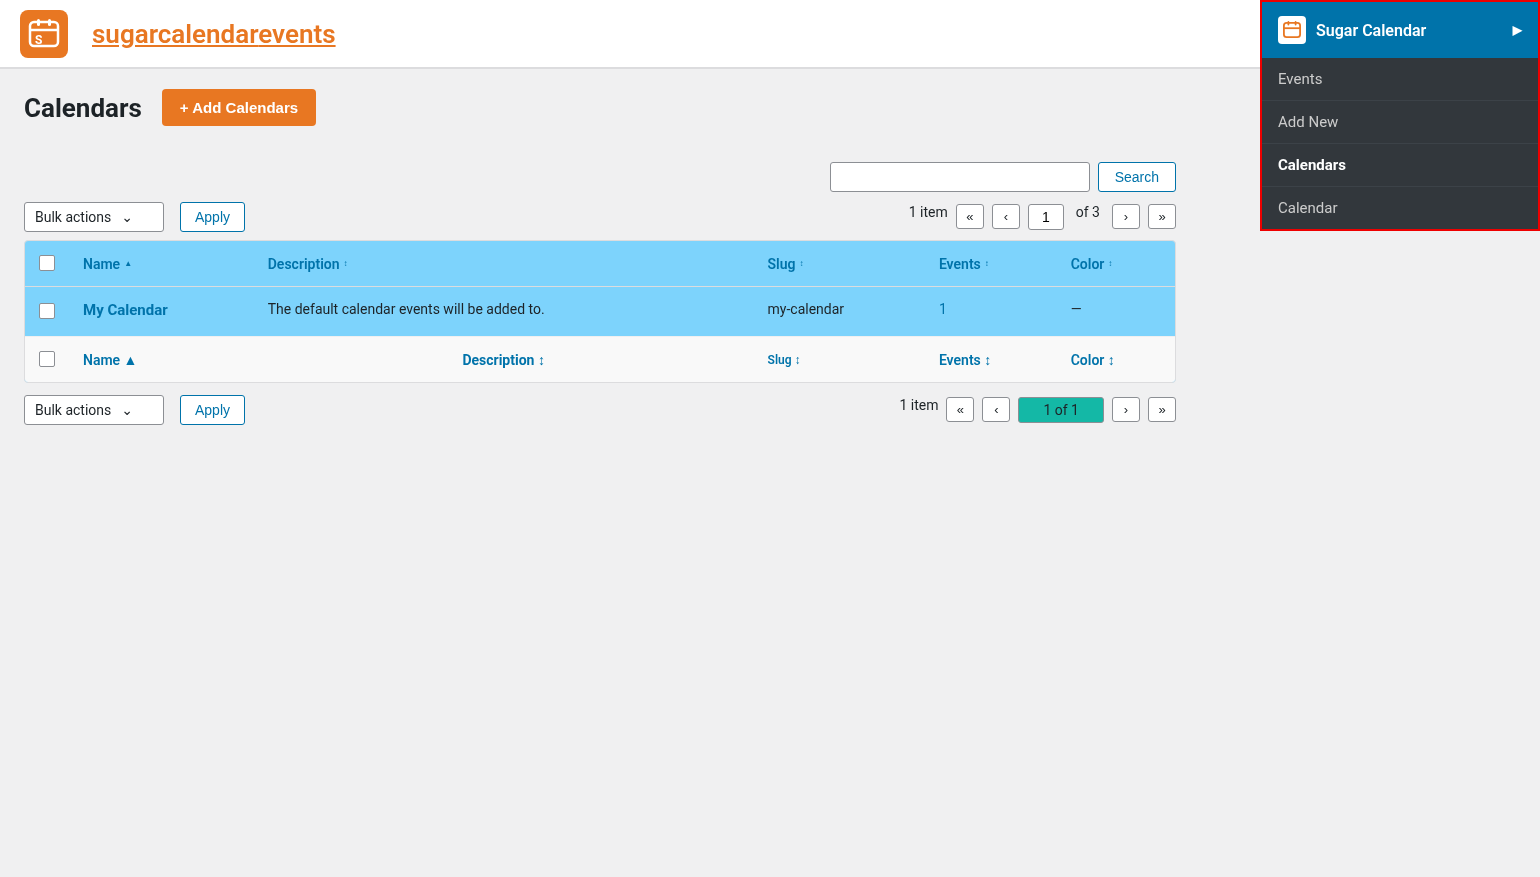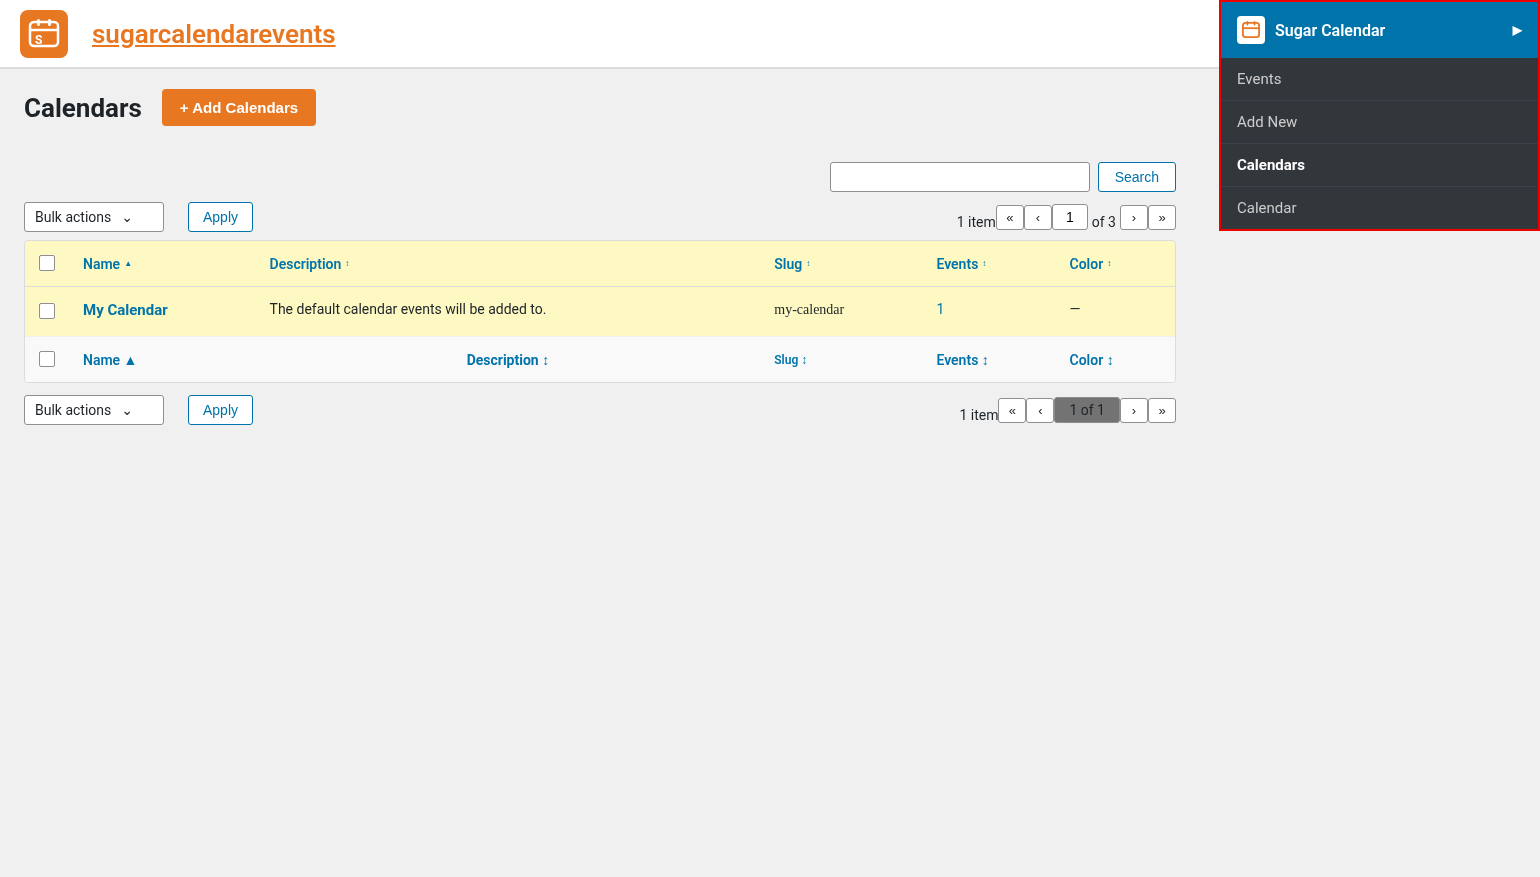--- a/index.html
+++ b/index.html
@@ -10,21 +10,21 @@
     .logo-area { display: flex; align-items: center; gap: 12px; }
     .logo-icon { width: 48px; height: 48px; background: #e87722; border-radius: 8px; display: flex; align-items: center; justify-content: center; }
     .logo-icon svg { width: 32px; height: 32px; }
     .logo-text { font-size: 26px; font-weight: 600; color: #1d2327; margin-left: 12px; }
     .logo-text span { color: #e87722; text-decoration: underline; }
 
     
     .nav-dropdown {
       position: absolute;
       top: 0; right: 0;
-      width: 321px;
+      width: 280px;
       background: #32373c;
       border: 2px solid #e00;
       z-index: 100;
     }
     .nav-dropdown-header {
       background: #0073aa;
       padding: 14px 16px;
       display: flex;
       align-items: center;
       gap: 10px;
@@ -61,22 +61,22 @@
       padding: 10px 18px;
       border-radius: 4px;
       font-size: 15px;
       font-weight: 600;
       cursor: pointer;
       display: flex; align-items: center; gap: 6px;
     }
 
     
     .toolbar { display: flex; align-items: center; justify-content: space-between; margin-bottom: 8px; }
-    .toolbar-left { display: flex; align-items: center; gap: 24px; }
-    .toolbar-right { display: flex; align-items: flex-end; }
+    .toolbar-left { display: flex; align-items: center; gap: 16px; }
+    .toolbar-right { display: flex; align-items: flex-start; gap: 8px; }
 
     .bulk-actions-select {
       border: 1px solid #8c8f94;
       border-radius: 3px;
       padding: 6px 10px;
       background: #fff;
       font-size: 14px;
       color: #1d2327;
       cursor: pointer;
       display: flex; align-items: center; gap: 6px;
@@ -128,33 +128,33 @@
       border-radius: 3px;
       background: #fff;
       color: #0073aa;
       padding: 6px 16px;
       font-size: 14px;
       cursor: pointer;
       font-weight: 400;
     }
 
     
-    .table-wrap { background: #fef9c3; border: 1px solid #dcdcde; border-radius: 4px; overflow: hidden; margin-bottom: 12px; }
+    .table-wrap { background: #7dd3fc; border: 1px solid #dcdcde; border-radius: 4px; overflow: hidden; margin-bottom: 12px; }
     table { width: 100%; border-collapse: collapse; }
     thead th { padding: 12px 14px; text-align: left; color: #0073aa; font-weight: 600; font-size: 14px; border-bottom: 1px solid #dcdcde; }
     thead th .col-sort { display: inline-flex; align-items: center; gap: 4px; cursor: pointer; }
     thead th .sort-icon { display: inline-flex; flex-direction: column; font-size: 8px; line-height: 1; gap: 0; }
     .th-checkbox { width: 32px; }
     tbody tr { border-bottom: 1px solid #f0f0f1; }
     tbody tr:last-child { border-bottom: none; }
     tbody td { padding: 14px 14px; vertical-align: top; font-size: 14px; color: #1d2327; }
     .row-name-link { color: #0073aa; font-weight: 700; font-size: 15px; text-decoration: none; cursor: pointer; }
     .row-events-link { color: #0073aa; text-decoration: none; cursor: pointer; }
     .row-dash { color: #1d2327; }
-    .row-slug { color: #1d2327; font-family: Liberation Serif, serif; }
+    .row-slug { color: #1d2327; }
 
     
     .cb { width: 16px; height: 16px; border: 1px solid #8c8f94; border-radius: 2px; cursor: pointer; background: #fff; display: inline-block; margin-top: 2px; }
   </style>
 </head>
 <body>
 
 <div class="header">
   <div class="logo-area">
     <div class="logo-icon">
@@ -331,20 +331,20 @@
         <div class="bulk-actions-select">
           <span>Bulk actions</span>
           <span style="margin-left:4px;">⌄</span>
         </div>
         <button class="apply-btn">Apply</button>
       </div>
       <div class="toolbar-right">
         <span>1 item</span>
         <button class="pagination-btn">«</button>
         <button class="pagination-btn">‹</button>
-        <span style="border:1px solid #8c8f94; border-radius:3px; background:#737373; padding:4px 14px; font-size:14px;">1 of 1</span>
+        <span style="border:1px solid #8c8f94; border-radius:3px; background:#14b8a6; padding:4px 24px; font-size:14px;">1 of 1</span>
         <button class="pagination-btn">›</button>
         <button class="pagination-btn">»</button>
       </div>
     </div>
 
   </div>
 </div>
 
 </body></html>

